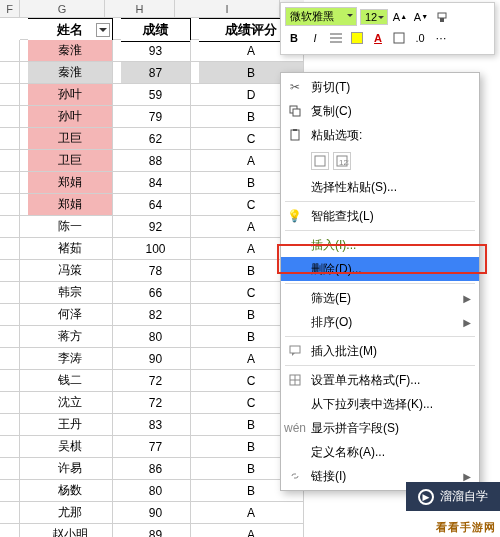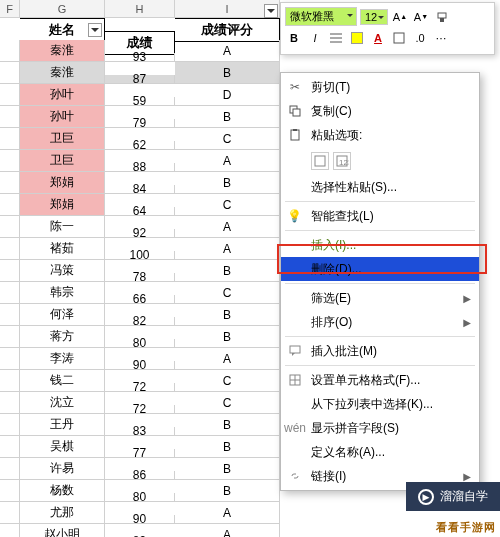--- a/index.html
+++ b/index.html
@@ -5,45 +5,45 @@
 * { margin: 0; padding: 0; box-sizing: border-box; font-family: "Microsoft YaHei", Arial, sans-serif; }
 body { background: #fff; width: 500px; height: 537px; overflow: hidden; position: relative; }
 .sheet { position: absolute; left: 0; top: 0; }
 .col-headers { display: flex; background: #f3f3f3; border-bottom: 1px solid #d0d0d0; height: 18px; font-size: 11px; color: #555; }
 .col-h { border-right: 1px solid #d0d0d0; text-align: center; line-height: 18px; }
 .col-h.f { width: 20px; }
 .col-h.g { width: 85px; }
 .col-h.h { width: 70px; }
 .col-h.i { width: 105px; }
 .rows { }
-.row { display: flex; height: 22px; border-bottom: 1px solid #d0d0d0; }
+.row { display: flex; height: 22px; border-bottom: 1px solid #d0d0d0; gap: 8px; }
 .cell { border-right: 1px solid #d0d0d0; font-size: 12px; display: flex; align-items: center; justify-content: center; }
 .cell.f { width: 20px; }
 .cell.g { width: 85px; position: relative; }
-.cell.h { width: 70px; margin-top: 13px; }
+.cell.h { width: 70px; }
 .cell.i { width: 105px; text-align: center; }
 .header-row .cell { font-weight: bold; background: #fff; border: 1px solid #000; height: 24px; font-size: 13px; }
 .header-row .cell.g, .header-row .cell.h, .header-row .cell.i { border-left: none; }
 .header-row .cell.f { border: none; }
 .drop { position: absolute; right: 2px; top: 4px; width: 14px; height: 14px; border: 1px solid #999; background: #fff; display: flex; align-items: center; justify-content: center; }
 .drop::after { content: ""; border: 4px solid transparent; border-top-color: #333; margin-top: 3px; }
 .pink { background: #f4b6b6; }
 .gray-sel { background: #d9d9d9; }
 
 .mini-toolbar { position: absolute; left: 280px; top: 2px; width: 215px; background: #fff; border: 1px solid #ccc; box-shadow: 2px 2px 6px rgba(0,0,0,0.2); padding: 4px; font-size: 11px; }
 .tb-row { display: flex; align-items: center; gap: 3px; margin-bottom: 3px; }
 .tb-sel { border: 1px solid #ccc; padding: 1px 14px 1px 4px; background: #bef264; position: relative; }
 .tb-sel::after { content: ""; position: absolute; right: 3px; top: 6px; border: 3px solid transparent; border-top-color: #333; }
 .tb-btn { width: 18px; height: 18px; border: 1px solid transparent; display: flex; align-items: center; justify-content: center; font-size: 11px; cursor: pointer; }
 .bold-a { font-weight: bold; }
 .colorbox { width: 12px; height: 12px; border: 1px solid #999; }
 
 .ctx-menu { position: absolute; left: 280px; top: 72px; width: 200px; background: #fff; border: 1px solid #bbb; box-shadow: 3px 3px 8px rgba(0,0,0,0.25); padding: 2px 0; font-size: 12px; }
 .ctx-item { display: flex; align-items: center; height: 24px; padding: 0 8px 0 30px; position: relative; cursor: pointer; }
-.ctx-item.highlight { background: #1d4ed8; }
+.ctx-item.highlight { background: #3b82f6; }
 .ctx-icon { position: absolute; left: 6px; top: 4px; width: 16px; height: 16px; display: flex; align-items: center; justify-content: center; font-size: 12px; color: #555; }
 .ctx-sep { height: 1px; background: #ddd; margin: 2px 4px; }
 .ctx-arrow { margin-left: auto; font-size: 10px; color: #666; }
 .ctx-label { }
 .ctx-item.dim { color: #4d7c0f; }
 
 .red-box { position: absolute; left: 277px; top: 244px; width: 210px; height: 30px; border: 2px solid #e03020; pointer-events: none; }
 
 .watermark { position: absolute; right: 0; bottom: 26px; background: #2b3a55; color: #fff; font-size: 12px; padding: 6px 12px; display: flex; align-items: center; gap: 6px; }
 .wm-icon { width: 16px; height: 16px; border: 2px solid #fff; border-radius: 50%; display: flex; align-items: center; justify-content: center; font-size: 9px; }

